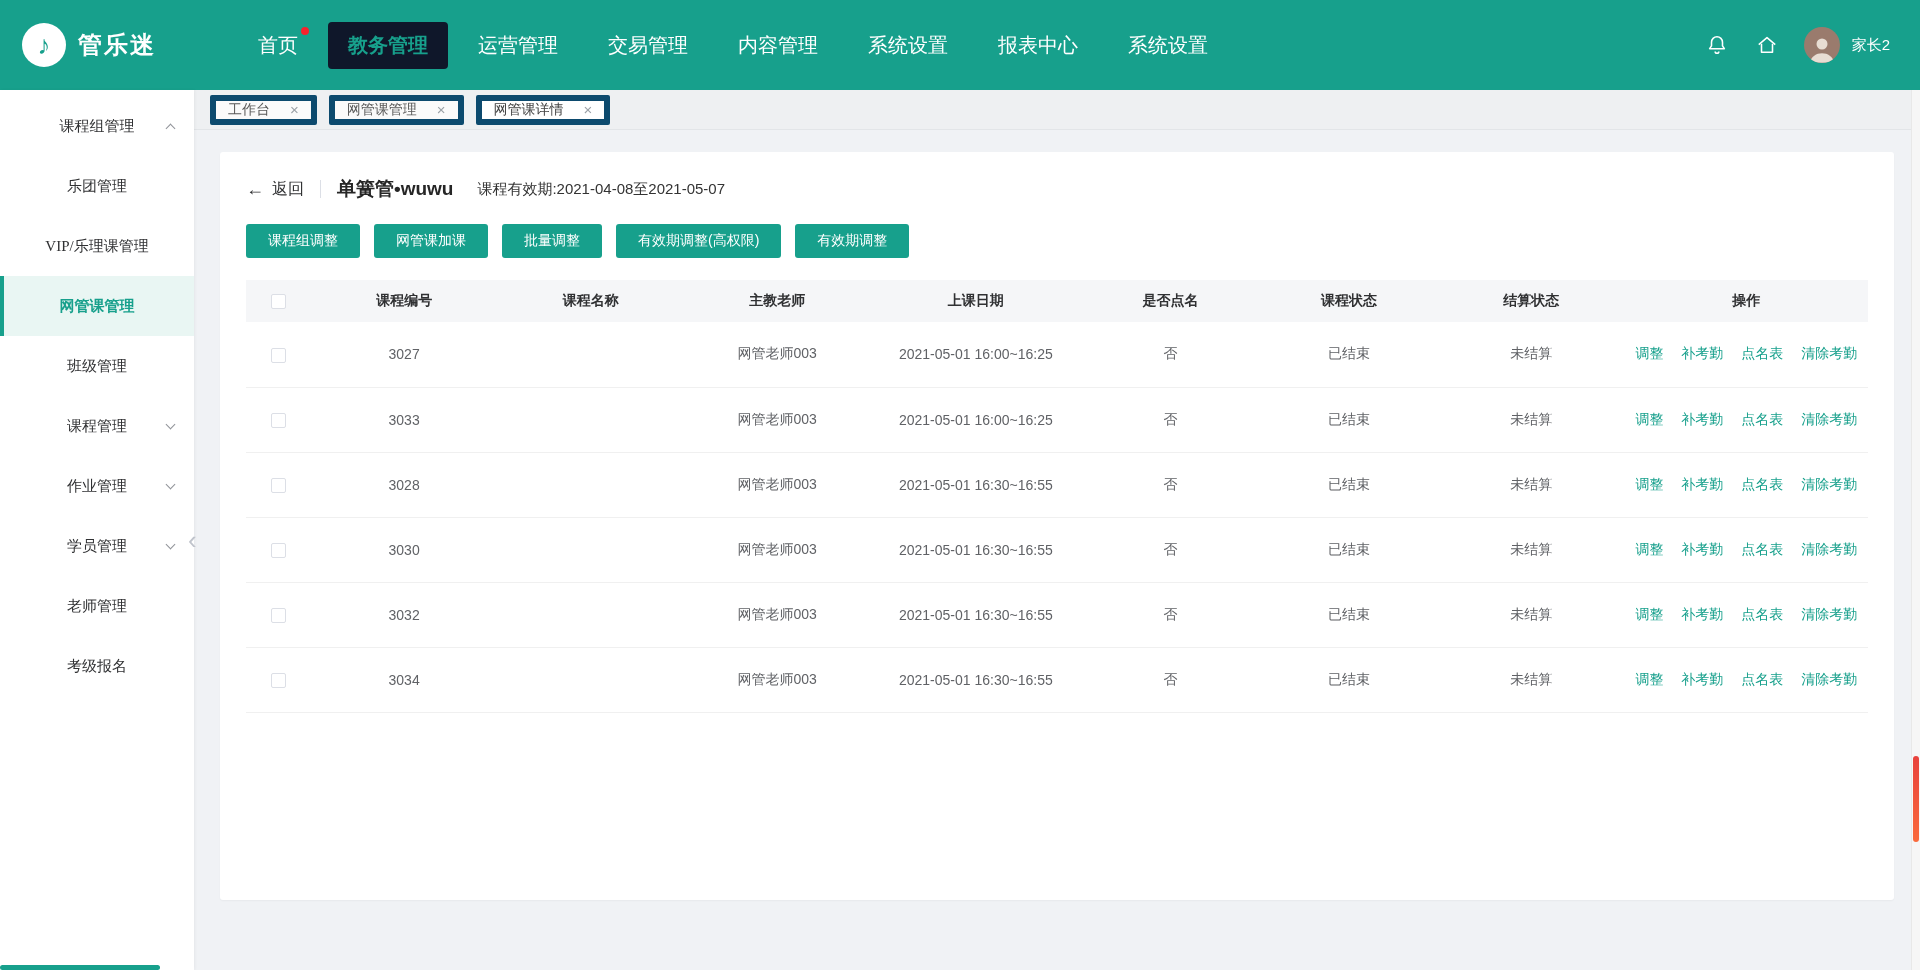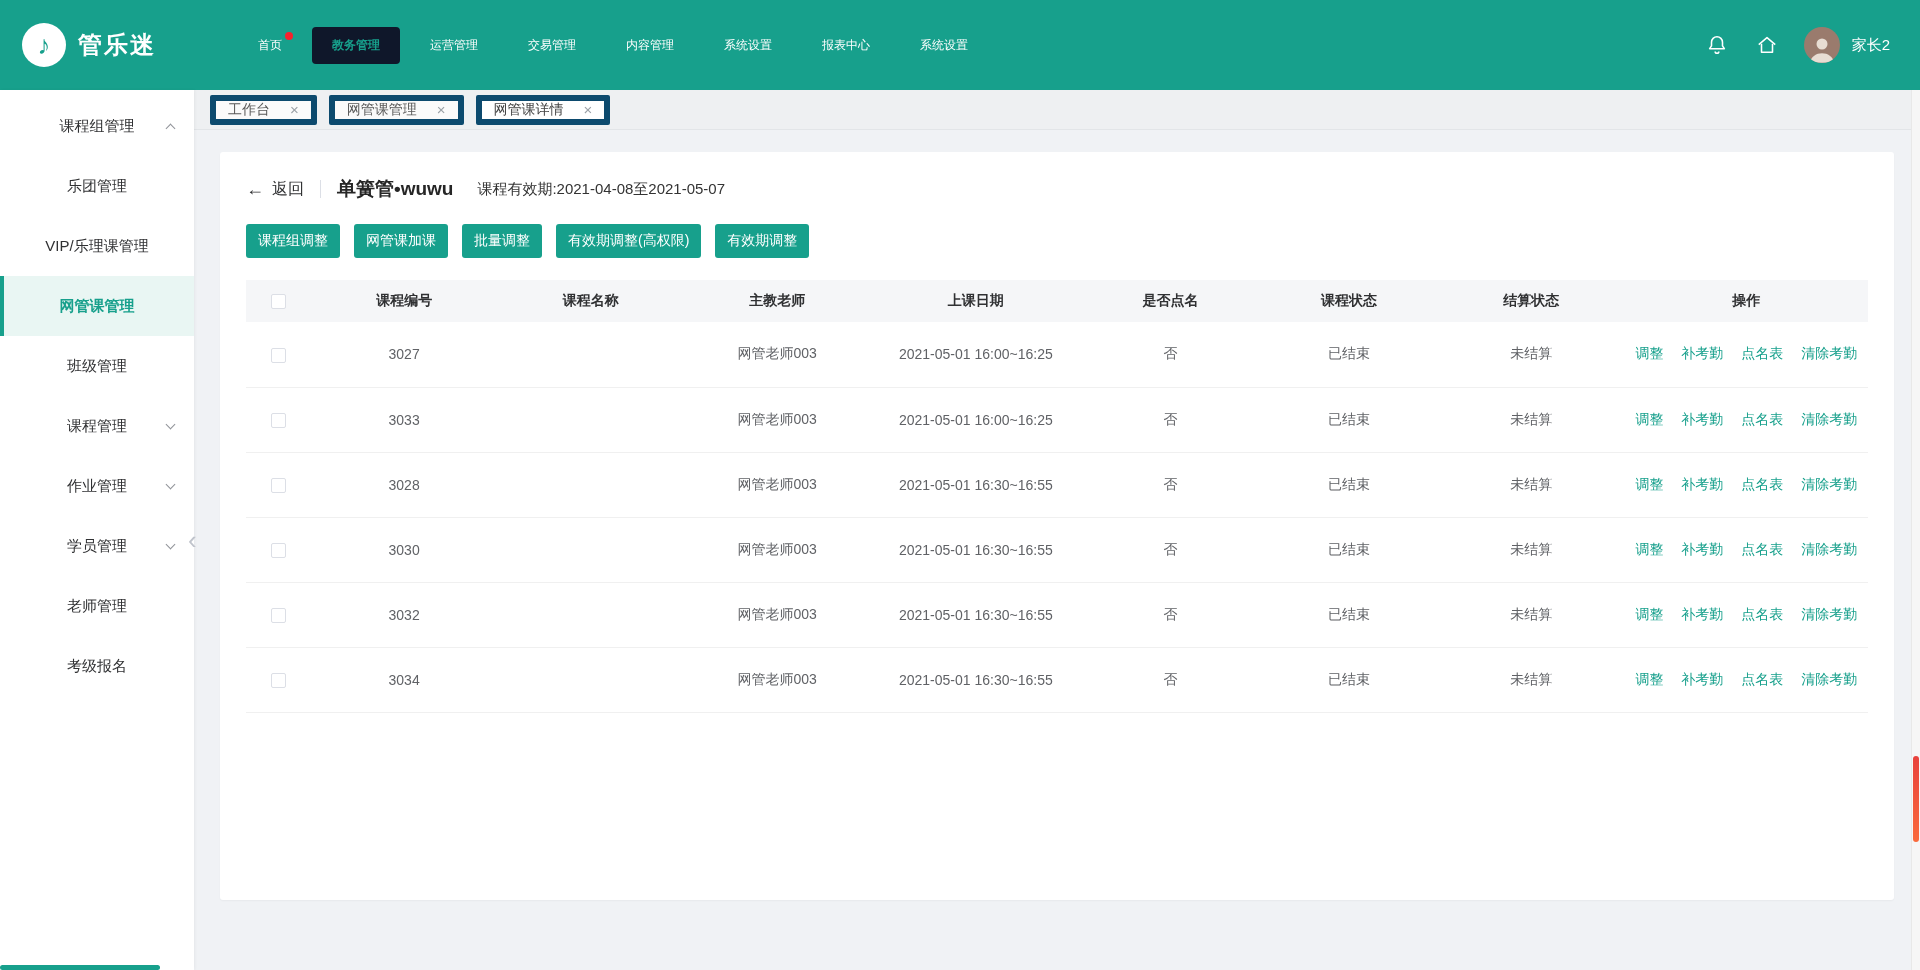--- a/index.html
+++ b/index.html
@@ -11,36 +11,36 @@
     background:#f0f2f5; color:#303133;
   }
 
   
   .header { height:90px; background:var(--teal); display:flex; align-items:center; color:#fff; }
   .brand { width:194px; flex-shrink:0; display:flex; align-items:center; gap:12px; padding-left:22px; }
   .logo { width:44px; height:44px; border-radius:50%; background:#fff; color:var(--teal);
           display:flex; align-items:center; justify-content:center; font-size:26px; font-weight:bold; }
   .brand-name { font-size:24px; font-weight:bold; letter-spacing:2px; white-space:nowrap; }
   .top-nav { display:flex; align-items:center; gap:10px; margin-left:44px; flex:1; min-width:0; }
-  .nav-item { position:relative; color:#fff; font-size:12px; padding:10px 20px; border-radius:4px;
+  .nav-item { position:relative; color:#fff; font-size:20px; padding:10px 20px; border-radius:4px;
               cursor:pointer; text-decoration:none; white-space:nowrap; }
   .nav-item.active { background:#0f172a; color:var(--teal); font-weight:bold; }
   .nav-dot { position:absolute; top:5px; right:9px; width:8px; height:8px; border-radius:50%; background:var(--badge); }
   .header-right { display:flex; align-items:center; gap:24px; padding-right:30px; }
   .icon-btn { width:26px; height:26px; display:flex; align-items:center; justify-content:center; cursor:pointer; }
   .avatar { width:36px; height:36px; border-radius:50%; background:#9a7b6d; overflow:hidden;
             display:flex; align-items:flex-end; justify-content:center; }
   .user-name { font-size:15px; margin-left:-12px; }
 
   
   .layout { display:flex; height:880px; }
   .sidebar { width:194px; flex-shrink:0; background:#fff; position:relative;
              box-shadow:1px 0 3px rgba(0,0,0,.05); padding-top:6px; }
   .side-item { height:60px; display:flex; align-items:center; justify-content:center;
-               font-size:15px; color:#303133; cursor:pointer; position:relative; }
+               font-size:15px; color:#303133; cursor:pointer; position:relative;font-family:Liberation Serif, serif; }
   .side-item.active { color:var(--teal); background:#e9f6f3; font-weight:bold; }
   .side-item.active::before { content:''; position:absolute; left:0; top:0; bottom:0; width:4px; background:var(--teal); }
   .side-caret { position:absolute; right:20px; width:7px; height:7px;
                 border-right:1.5px solid #909399; border-bottom:1.5px solid #909399; }
   .side-caret.down { transform:rotate(45deg); margin-top:-4px; }
   .side-caret.up   { transform:rotate(-135deg); margin-top:4px; }
   .collapse-handle { position:absolute; right:-6px; top:50%; transform:translateY(-50%);
                      font-size:26px; color:#c0c4cc; cursor:pointer; line-height:1; }
 
   .main { flex:1; display:flex; flex-direction:column; min-width:0; }
@@ -58,21 +58,21 @@
   .content { flex:1; padding:22px 26px; }
   .card { background:#fff; border-radius:3px; padding:24px 26px 28px; height:748px;
           box-shadow:0 1px 2px rgba(0,0,0,.04); }
   .title-row { display:flex; align-items:center; gap:16px; padding-bottom:18px; }
   .back { display:flex; align-items:center; gap:8px; font-size:16px; color:#303133; cursor:pointer; }
   .back-arrow { font-size:18px; }
   .divider-v { width:1px; height:18px; background:#dcdfe6; }
   .page-title { font-size:19px; font-weight:bold; color:#262626; }
   .validity { font-size:15px; color:#333; margin-left:8px; }
   .btn-row { display:flex; gap:14px; margin:4px 0 22px; }
-  .btn { background:var(--teal); color:#fff; font-size:14px; padding:0 12px; height:34px;
+  .btn { background:var(--teal); color:#fff; font-size:14px; padding:0 22px; height:34px;
          border:none; border-radius:3px; cursor:pointer; white-space:nowrap; }
 
   
   table { width:100%; border-collapse:collapse; table-layout:fixed; }
   thead th { background:#f5f6f8; font-size:14px; color:#303133; font-weight:bold;
              height:42px; text-align:center; }
   tbody td { height:65px; text-align:center; font-size:14px; color:#606266;
              border-bottom:1px solid #f0f0f0; overflow:hidden; white-space:nowrap; }
   .col-check { width:4%; } .col-id { width:11.5%; } .col-name { width:11.5%; }
   .col-teacher { width:11.5%; } .col-date { width:13%; } .col-roll { width:11%; }

